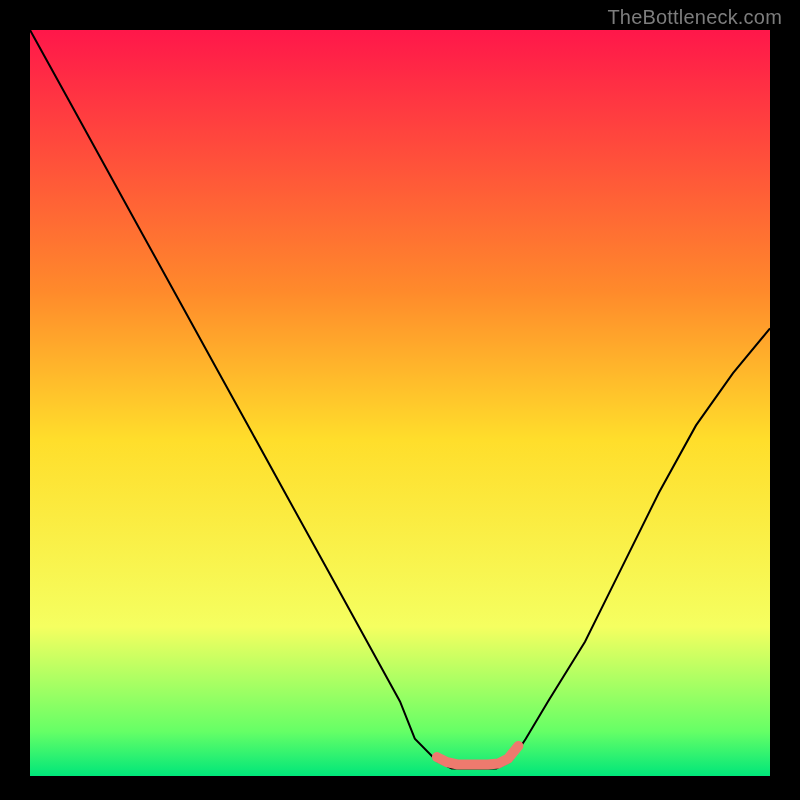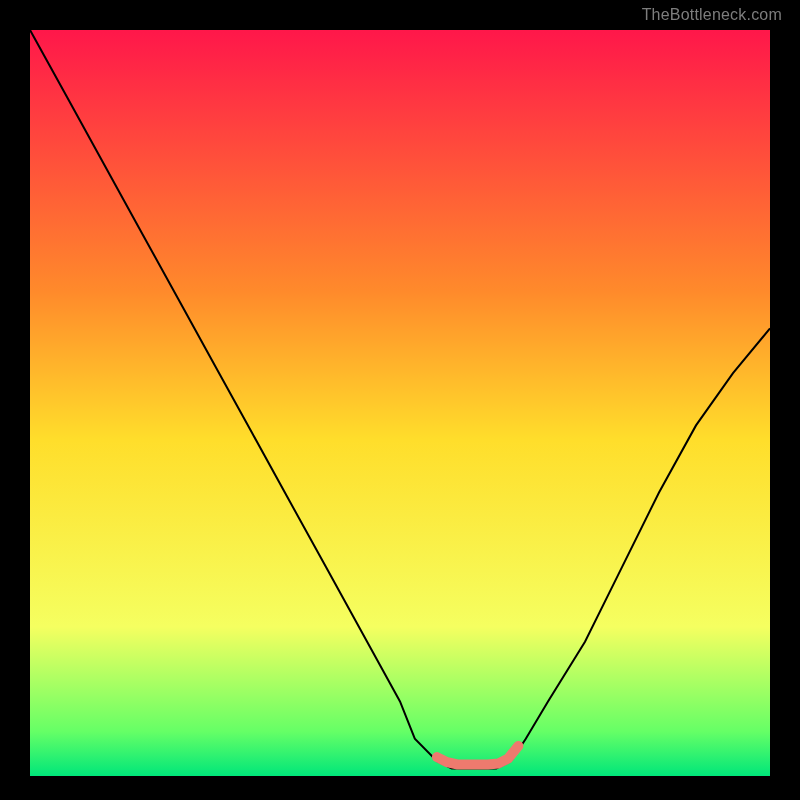--- a/index.html
+++ b/index.html
@@ -16,21 +16,21 @@
     height: 800px;
   }
   svg {
     display: block;
   }
   .watermark {
     position: absolute;
     top: 6px;
     right: 18px;
     font-family: Arial, Helvetica, sans-serif;
-    font-size: 16px;
+    font-size: 20px;
     color: #7d7d7d;
     letter-spacing: 0.2px;
   }
 </style>
 </head>
 <body>
 
 <div class="chart-wrapper">
   <svg id="chart-svg" width="800" height="800" viewBox="0 0 800 800" preserveAspectRatio="none">
     <defs>

